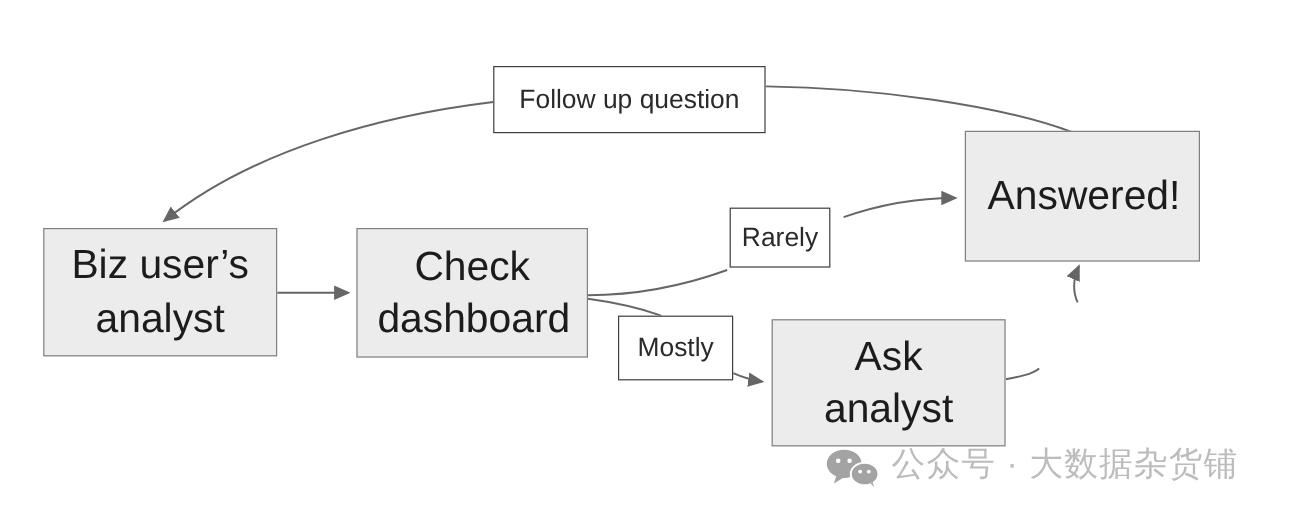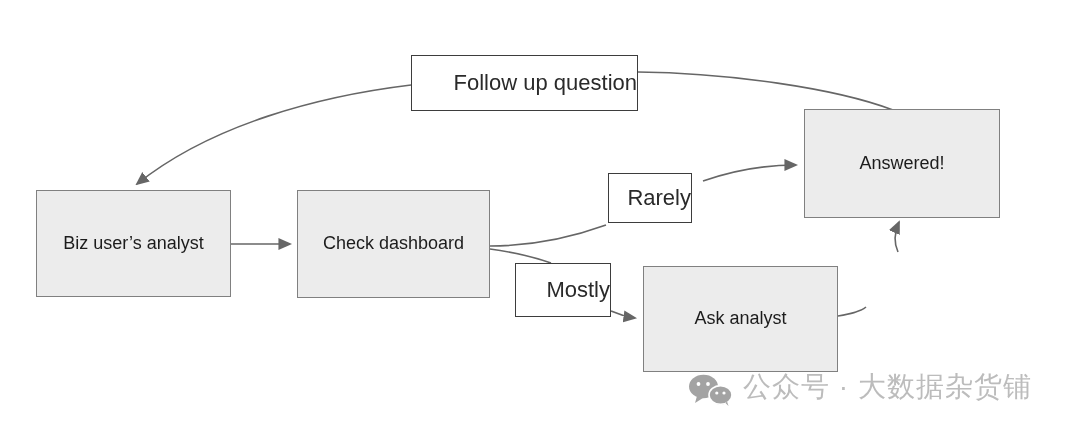--- a/index.html
+++ b/index.html
@@ -11,29 +11,29 @@
   }
   .canvas { position: absolute; inset: 0; width: 1080px; height: 429px; }
   .edges { position: absolute; left: 0; top: 0; width: 1080px; height: 429px; }
 
   .node {
     position: absolute;
     background: #ececec;
     border: 1.6px solid #808080;
     display: flex; align-items: center; justify-content: center;
     text-align: center;
-    font-size: 18px; line-height: 1.3; color: #1c1c1c;
+    font-size: 34px; line-height: 1.3; color: #1c1c1c;
   }
   .node span { display: inline-block; max-width: 158px; }
 
   .label-box {
     position: absolute;
     background: #ffffff;
     border: 1.8px solid #3d3d3d;
-    display: flex; align-items: center; justify-content: flex-end;
+    display: flex; align-items: center; justify-content: center;
     text-align: center; white-space: nowrap;
     font-size: 22px; color: #2a2a2a;
   }
 
   #n-biz      { left: 36px;  top: 190px; width: 195px; height: 107px; }
   #n-check    { left: 297px; top: 190px; width: 193px; height: 108px; }
   #n-ask      { left: 643px; top: 266px; width: 195px; height: 106px; justify-content: center; }
   #n-answered { left: 804px; top: 109px; width: 196px; height: 109px; }
 
   #l-followup { left: 411px; top: 55px;  width: 227px; height: 56px; }

